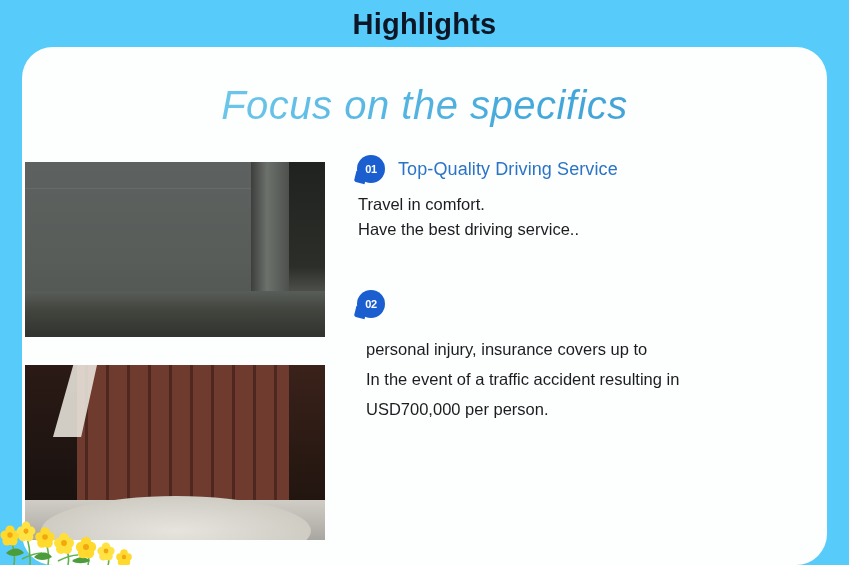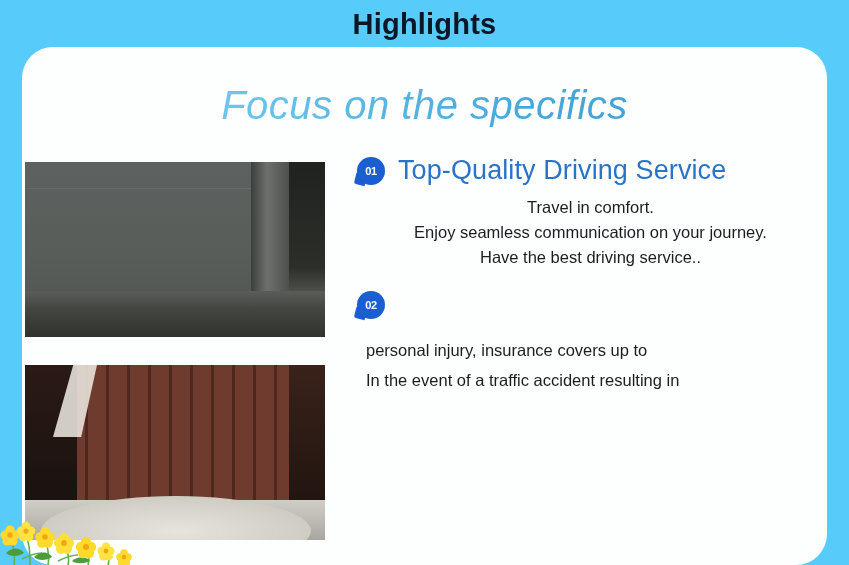--- a/index.html
+++ b/index.html
@@ -149,21 +149,21 @@
 
   
   #text-column {
     position: absolute;
     left: 333px;
     top: 0;
     width: 468px;
   }
 
   .section { position: relative; }
-  .section.two { margin-top: 21px; }
+  .section.two { margin-top: 48px; }
 
   .section-head {
     display: flex;
     align-items: center;
     gap: 13px;
     padding-left: 2px;
   }
 
   .badge {
     position: relative;
@@ -187,34 +187,34 @@
     bottom: 0px;
     width: 11px;
     height: 11px;
     background: #1a5ed0;
     border-bottom-left-radius: 2px;
     transform: rotate(14deg);
     z-index: -1;
   }
 
   .section-title {
-    font-size: 27px;
+    font-size: 18px;
     color: #2a74c8;
     font-weight: 400;
     letter-spacing: 0.1px;
     white-space: nowrap;
     text-align: center;
   }
 
   .section-body {
     color: #1b1e21;
     font-size: 16.5px;
     line-height: 25px;
   }
-  .section.one .section-body { margin-top: 9px; padding-left: 3px; text-align: center; }
+  .section.one .section-body { margin-top: 9px; padding-left: 3px; }
   .section.two .section-body { margin-top: 16px; padding-left: 11px; line-height: 30px; }
 
   .section-body p { margin: 0; }
 
   
   #flowers {
     position: absolute;
     left: 0;
     bottom: 0;
     width: 155px;
@@ -286,32 +286,32 @@
 
     <div id="text-column">
 
       <div class="section one">
         <div class="section-head">
           <div class="badge">01</div>
           <div class="section-title">Top-Quality Driving Service</div>
         </div>
         <div class="section-body">
           <p>Travel in comfort.</p>
-          <p>Enjoy seamless communication on your journey.</p>
           <p>Have the best driving service..</p>
         </div>
       </div>
 
       <div class="section two">
         <div class="section-head">
           <div class="badge">02</div>
         </div>
         <div class="section-body">
           <p>personal injury, insurance covers up to</p>
           <p>In the event of a traffic accident resulting in</p>
+          <p>USD700,000 per person.</p>
         </div>
       </div>
 
     </div>
 
   </div>
 </div>
 
 <svg id="flowers" viewBox="0 0 155 78">
   <g stroke="#5fb24a" stroke-width="1.6" fill="none">

